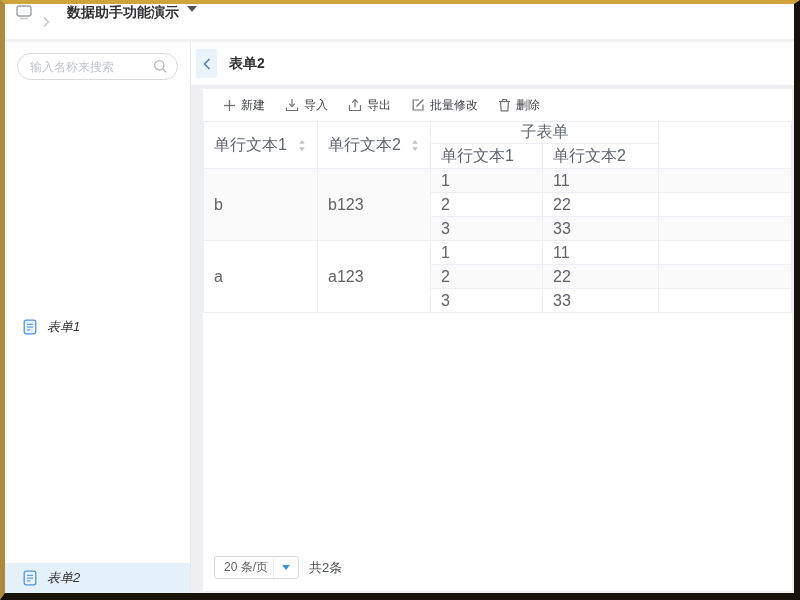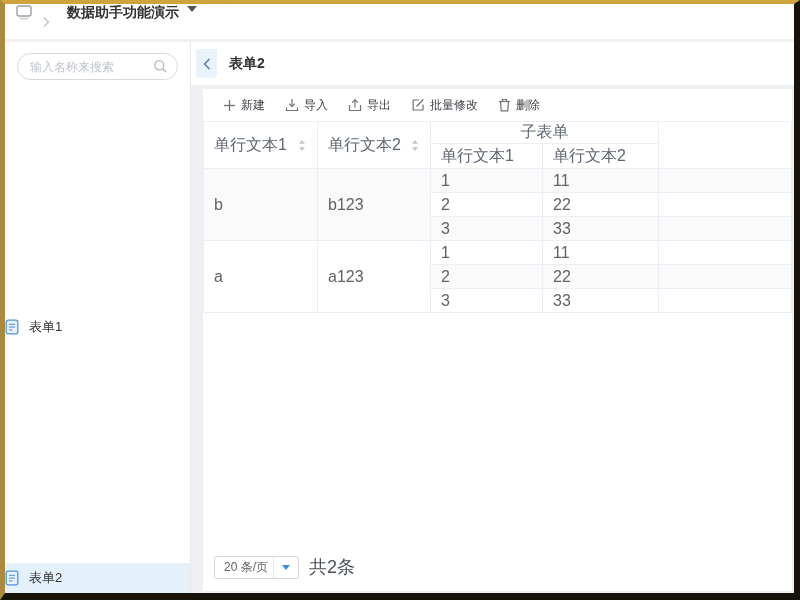--- a/index.html
+++ b/index.html
@@ -38,22 +38,22 @@
   .search-wrap { position:relative; margin:11px 12px 10px 12px; }
   .search-input {
     width:100%; height:27px; border:1px solid #d9d9d9; border-radius:14px;
     padding:0 30px 0 12px; font-size:12px; color:var(--text_secondary); outline:none;
     font-family:"Liberation Sans", sans-serif;
   }
   .search-input::placeholder { color:#c0c4cc; }
   .search-icon { position:absolute; right:10px; top:6px; }
 
   .side-item {
-    height:30px; display:flex; align-items:center; gap:10px;
-    font-size:13px; color:#333; cursor:pointer;
+    height:30px; display:flex; align-items:center; padding-left:18px; gap:10px;
+    font-size:13px; color:#333; cursor:pointer;font-style:italic;
   }
   .side-item.selected { background:var(--selected_bg); }
 
   
   .main { flex:1; background:#edeff2; display:flex; flex-direction:column; min-width:0; }
 
   .page-head { height:43px; background:#fff; display:flex; align-items:center; padding-left:5px; flex:none; }
   .back-btn {
     width:21px; height:29px; background:var(--back_bg); border-radius:2px;
     display:flex; align-items:center; justify-content:center; cursor:pointer; border:none;
@@ -98,21 +98,21 @@
   .size-select .size-label { flex:1; font-size:12px; color:var(--text_secondary); padding-left:9px; }
   .size-caret-box {
     width:25px; height:100%; border-left:1px solid #e6e8eb;
     display:flex; align-items:center; justify-content:center;
   }
   .size-caret {
     width:0; height:0;
     border-left:4.5px solid transparent; border-right:4.5px solid transparent;
     border-top:5.5px solid var(--caret_blue);
   }
-  .total-text { margin-left:10px; font-size:18px; color:#4c5158; }
+  .total-text { margin-left:10px; font-size:13px; color:#4c5158; }
 
   svg { display:block; }
 </style>
 </head>
 <body>
 
 <div class="frame">
 
   <div class="topbar">
     <span>

